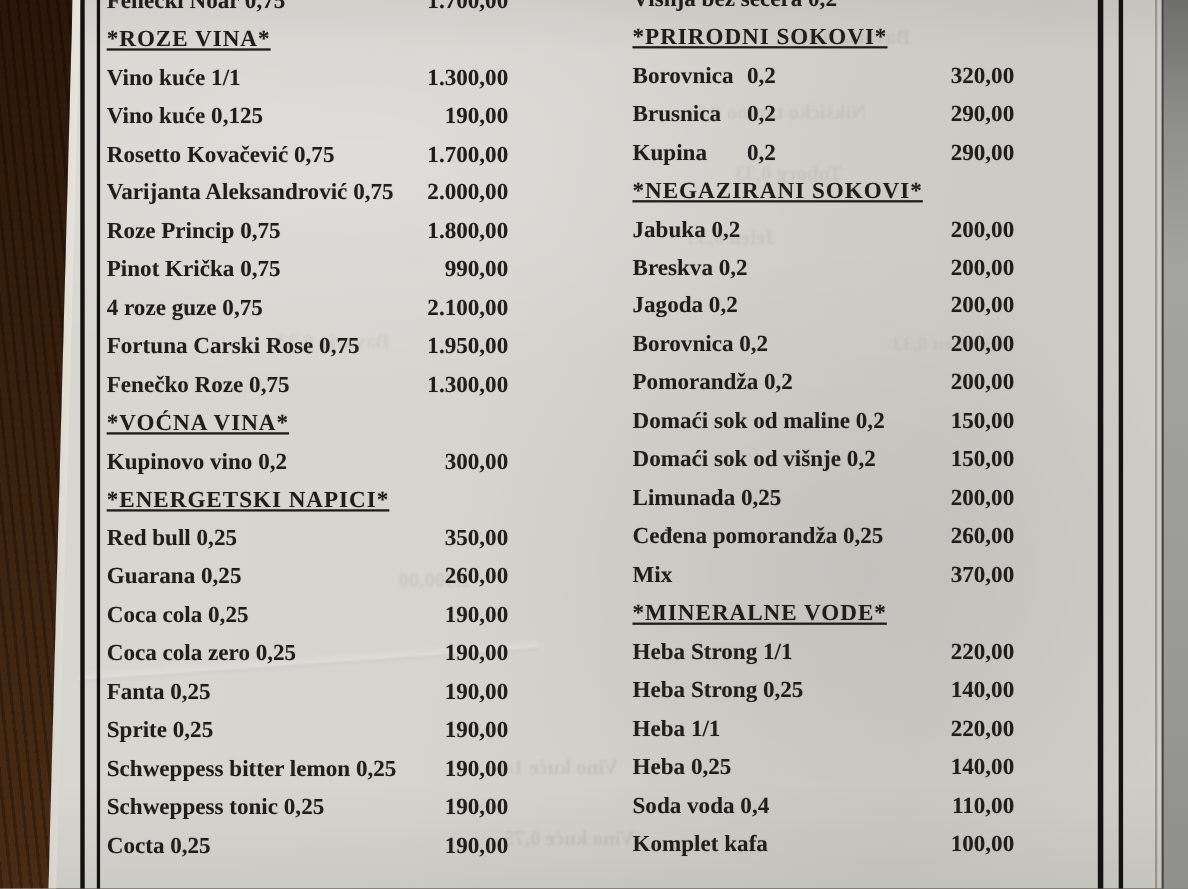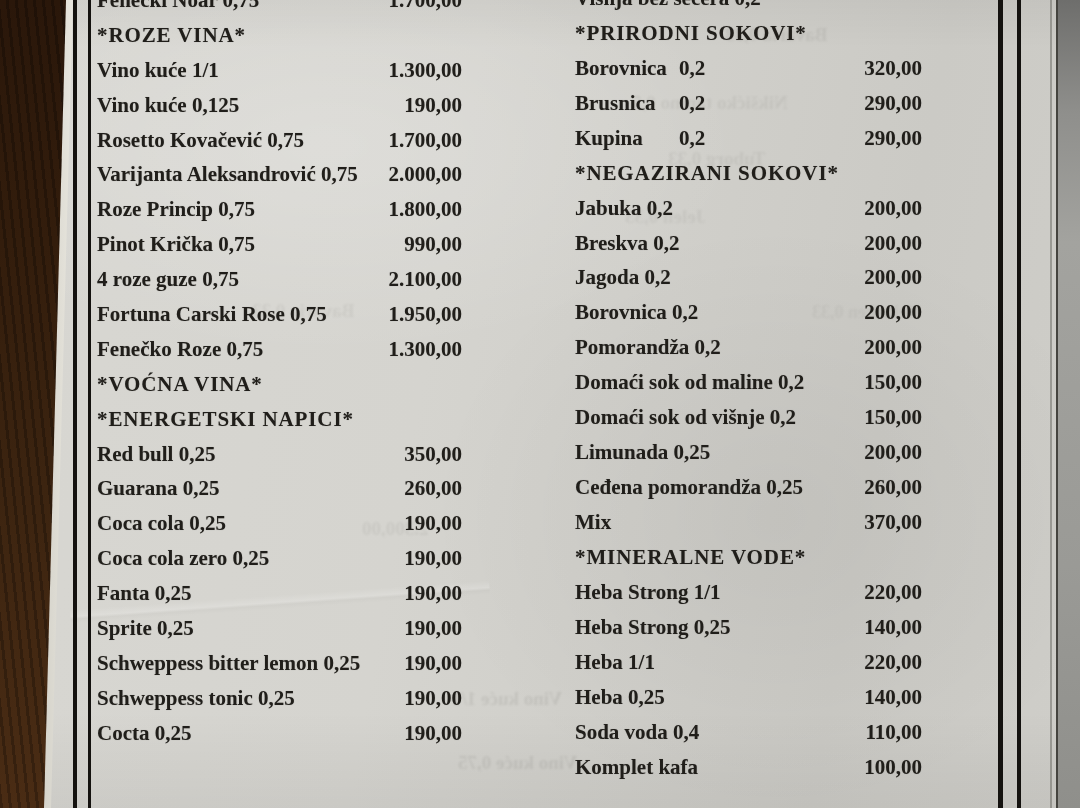--- a/index.html
+++ b/index.html
@@ -36,21 +36,21 @@
          background:linear-gradient(180deg,#6e6e6c 0%,#8f8f8c 14%,#a3a39f 30%,#9a9a96 70%,#8f8f8b 100%);
          border-left:2px solid #45443f;}
   #page2-line{position:absolute;left:1050px;top:0;width:2px;height:808px;background:rgba(90,90,85,0.45);}
 
   
   .col{position:absolute;font-weight:700;font-size:21px;color:#201e1a;
        text-shadow:0 0 1px rgba(32,30,26,0.25);}
   #col-left{left:97px;top:-17px;width:365px;--rh:34.9px;}
   #col-right{left:575px;top:-19px;width:347px;--rh:34.95px;}
   .row{height:var(--rh);display:flex;justify-content:space-between;align-items:center;position:relative;white-space:nowrap;}
-  .row .hdr{letter-spacing:0.9px;}
+  .row .hdr{letter-spacing:0.9px;text-decoration:underline;}
   .row .qty{position:absolute;left:104px;}
   .row .price{margin-left:auto;}
 
   
   .ghost{position:absolute;transform:scaleX(-1);filter:blur(0.8px);
          color:#45443e;font-weight:700;white-space:nowrap;pointer-events:none;}
 
   
   #crease{position:absolute;left:70px;top:595px;width:420px;height:14px;
           background:linear-gradient(180deg,rgba(255,255,255,0) 0,rgba(255,255,255,0.5) 50%,rgba(0,0,0,0.06) 70%,rgba(0,0,0,0) 100%);
@@ -120,20 +120,24 @@
         <span class="price">1.950,00</span>
       </div>
       <div class="row">
         <span class="name">Fenečko Roze 0,75</span>
         <span class="price">1.300,00</span>
       </div>
       <div class="row">
         <span class="hdr">*VOĆNA VINA*</span>
       </div>
       <div class="row">
+        <span class="name">Kupinovo vino 0,2</span>
+        <span class="price">300,00</span>
+      </div>
+      <div class="row">
         <span class="hdr">*ENERGETSKI NAPICI*</span>
       </div>
       <div class="row">
         <span class="name">Red bull 0,25</span>
         <span class="price">350,00</span>
       </div>
       <div class="row">
         <span class="name">Guarana 0,25</span>
         <span class="price">260,00</span>
       </div>

